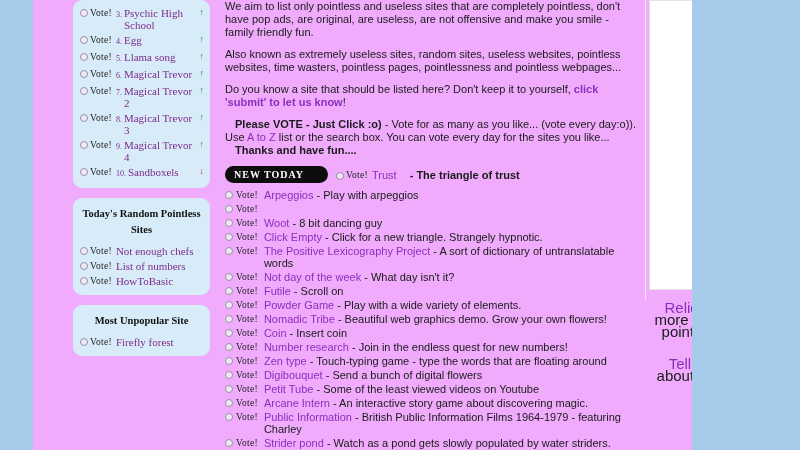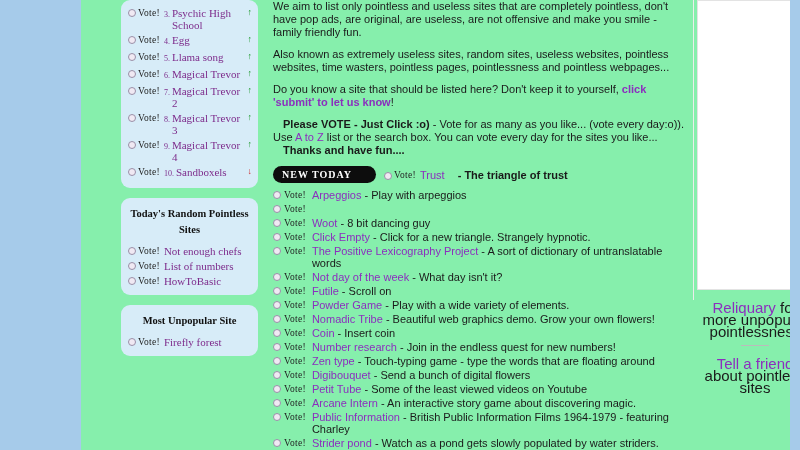--- a/index.html
+++ b/index.html
@@ -4,22 +4,22 @@
 <style>
   * { box-sizing: border-box; }
   html, body { margin:0; padding:0; }
   body {
     width:800px; height:450px; overflow:hidden;
     background:#a6cbea;
     font-family:"Liberation Sans", sans-serif;
     font-size:11px; color:#222;
   }
   #page {
-    position:absolute; left:33px; top:0; width:709px; height:450px;
-    background:#86efac; overflow:hidden;margin-left:48px;
+    position:absolute; left:33px; top:0; width:659px; height:450px;
+    background:#f0abfc; overflow:hidden;
   }
   
   #left-col {
     position:absolute; left:40px; top:0; width:137px;
   }
   .panel {
     background:#d7ecf8; border-radius:9px; padding:5px 6px 7px 6px;
     margin-bottom:10px;
   }
   .panel-title {

